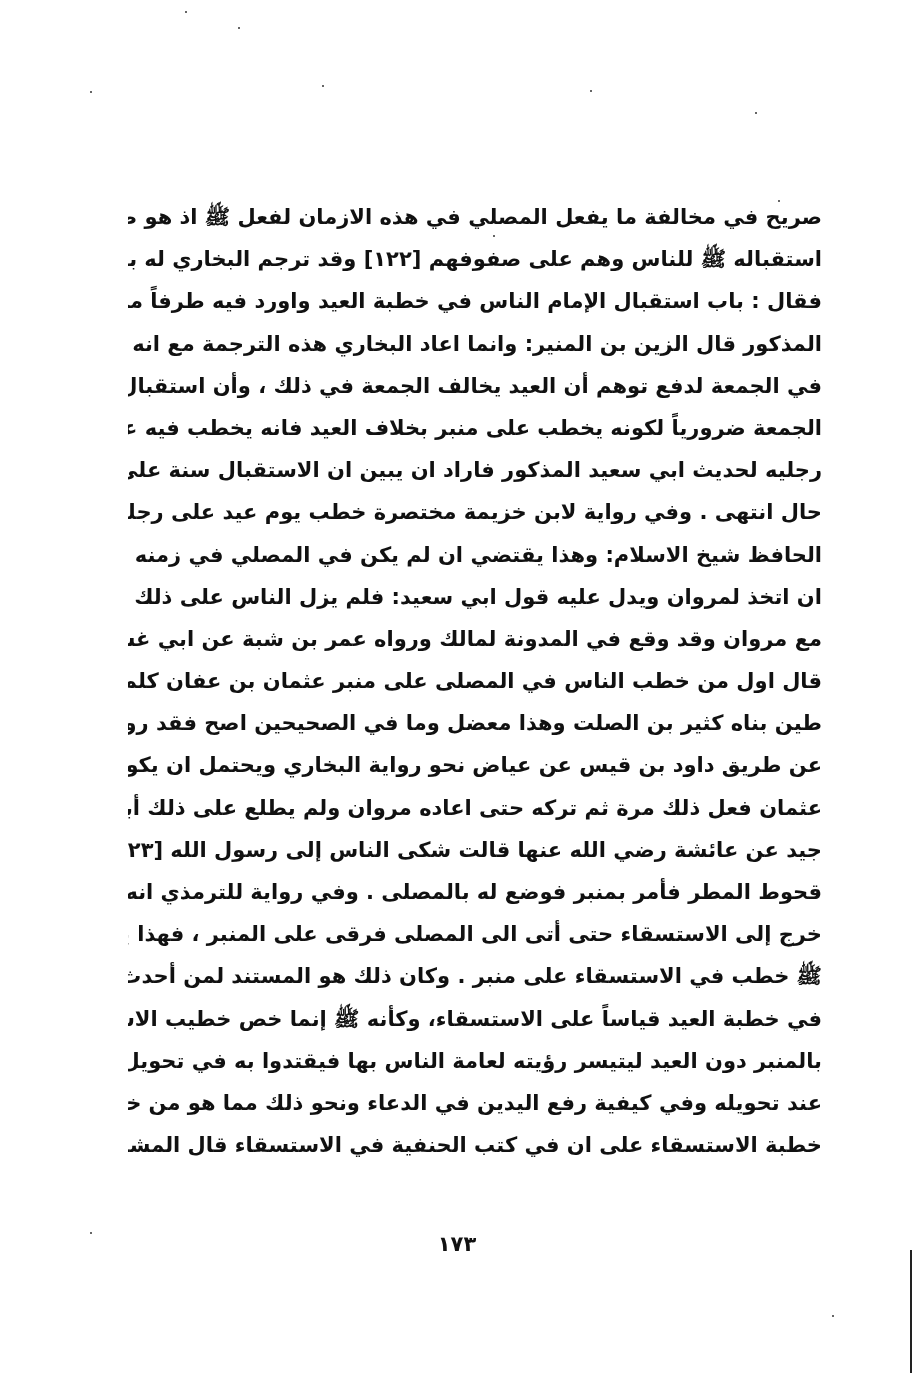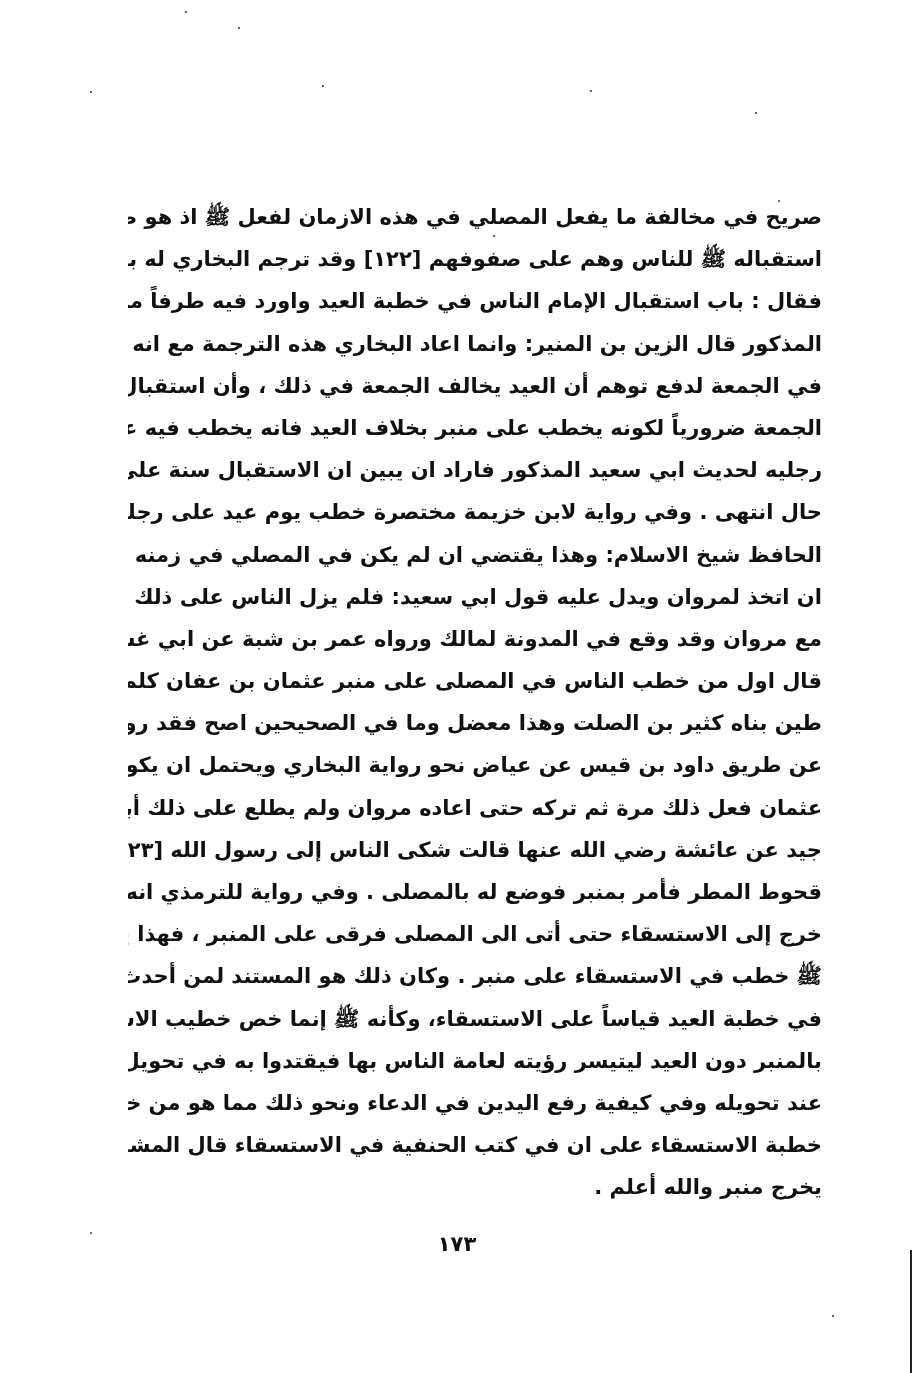--- a/index.html
+++ b/index.html
@@ -103,19 +103,18 @@
     <div class="line">عن طريق داود بن قيس عن عياض نحو رواية البخاري ويحتمل ان يكون</div>
     <div class="line">عثمان فعل ذلك مرة ثم تركه حتى اعاده مروان ولم يطلع على ذلك أبو سعيد</div>
     <div class="line">جيد عن عائشة رضي الله عنها قالت شكى الناس إلى رسول الله [١٢٣] ﷺ</div>
     <div class="line">قحوط المطر فأمر بمنبر فوضع له بالمصلى . وفي رواية للترمذي انه ﷺ</div>
     <div class="line">خرج إلى الاستسقاء حتى أتى الى المصلى فرقى على المنبر ، فهذا يقتضي انه</div>
     <div class="line">ﷺ خطب في الاستسقاء على منبر . وكان ذلك هو المستند لمن أحدث المنبر</div>
     <div class="line">في خطبة العيد قياساً على الاستسقاء، وكأنه ﷺ إنما خص خطيب الاستسقاء</div>
     <div class="line">بالمنبر دون العيد ليتيسر رؤيته لعامة الناس بها فيقتدوا به في تحويل الرداء</div>
     <div class="line">عند تحويله وفي كيفية رفع اليدين في الدعاء ونحو ذلك مما هو من خواص</div>
     <div class="line">خطبة الاستسقاء على ان في كتب الحنفية في الاستسقاء قال المشايخ : ولا</div>
-    <div class="line last">يخرج منبر والله أعلم .</div>
   </div>
 
   <div class="page-number">١٧٣</div>
 
   <div class="right-edge"></div>
 </div>
 
 </body></html>

